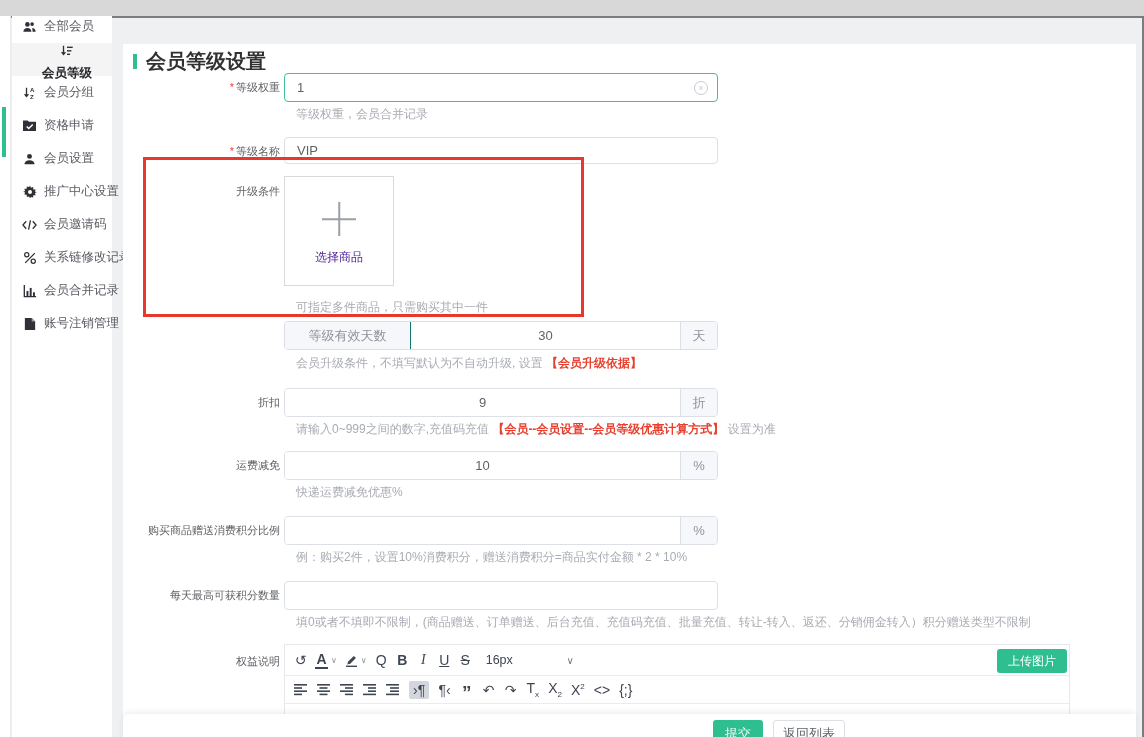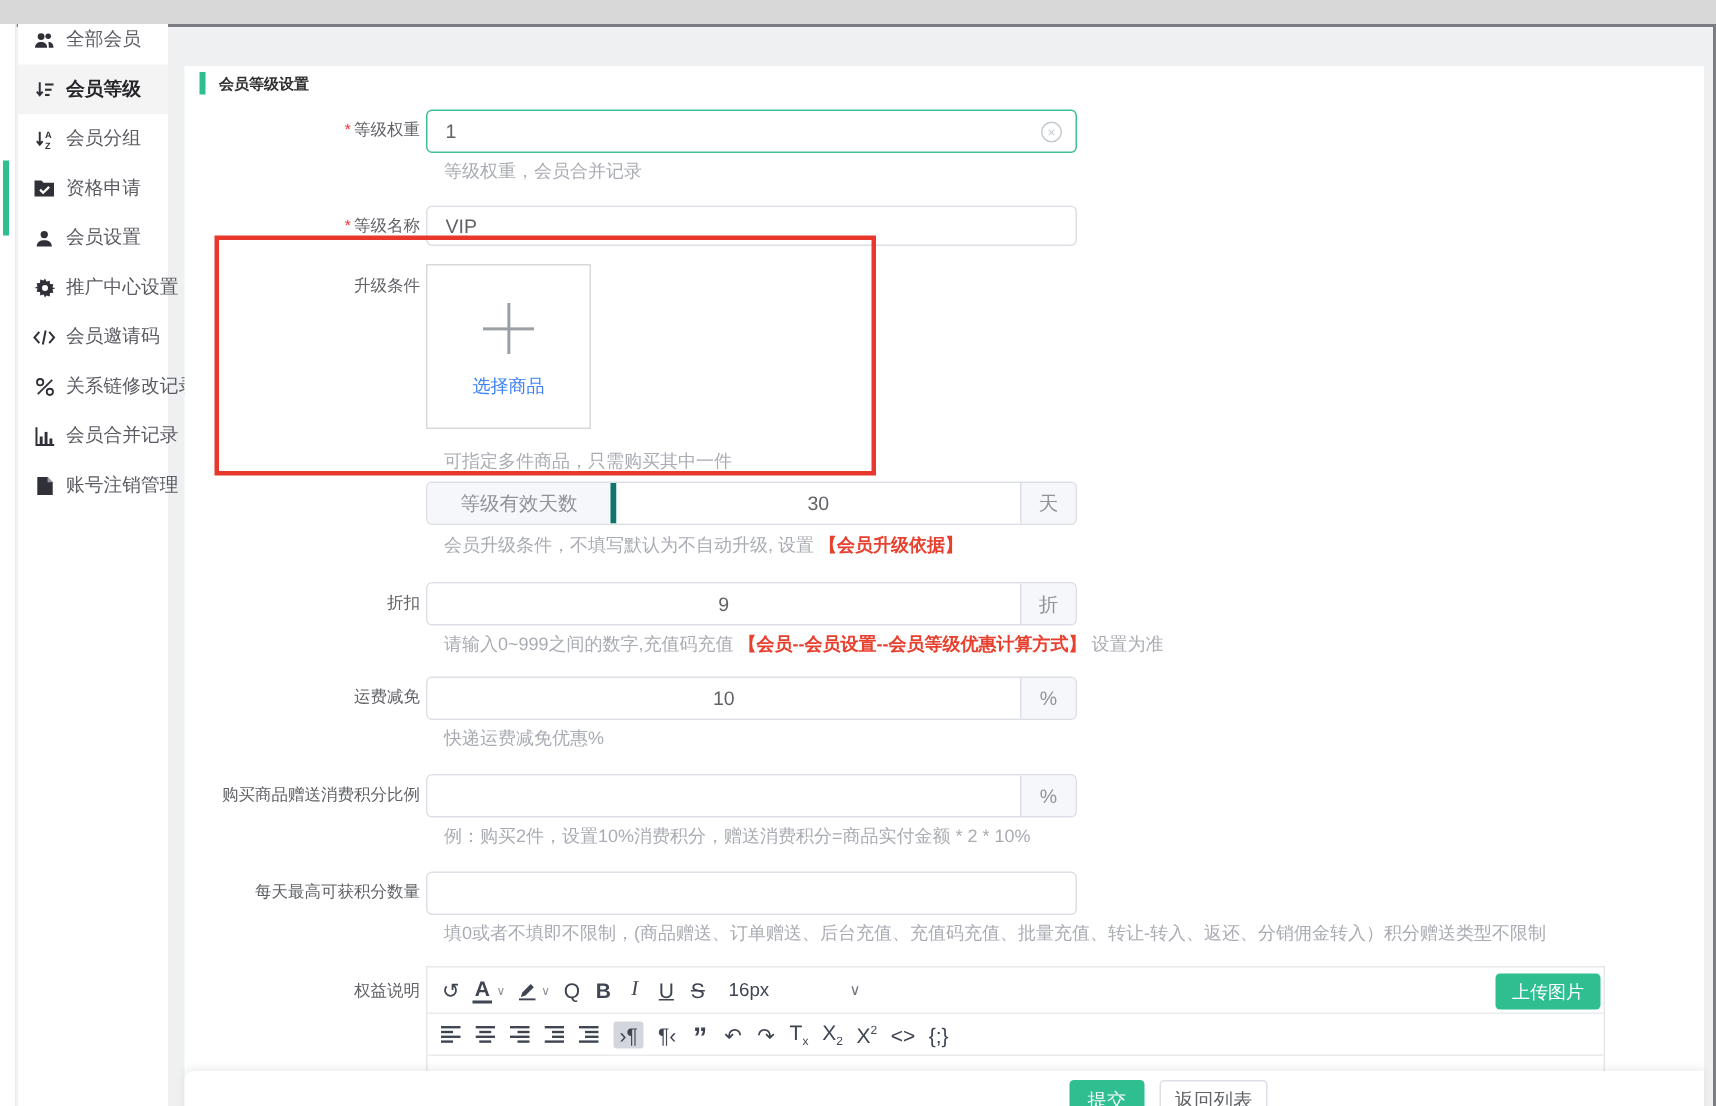--- a/index.html
+++ b/index.html
@@ -11,54 +11,54 @@
     font-family:"Liberation Sans","DejaVu Sans",sans-serif;
     color:#606266;
   }
   
   .rail{position:absolute;left:0;top:0;width:11px;height:100%;background:#fff;border-right:1px solid #ebebeb;}
   .rail-indicator{position:absolute;left:2px;top:91px;width:4px;height:50px;}
   .sidebar{position:absolute;left:12px;top:0;width:100px;height:100%;background:#fff;}
   .side-list{margin-top:-6px;}
   .side-item{height:33px;display:flex;align-items:center;padding-left:10px;gap:7px;
     font-size:12.5px;color:#5b5b63;cursor:pointer;white-space:nowrap;}
-  .side-item.active{background:#f4f4f5;color:#25252b;font-weight:bold;}
+  .side-item.active{background:#f4f4f5;color:#25252b;font-weight:bold;flex-direction:column;}
   .side-item .icon{width:15px;height:15px;display:inline-flex;align-items:center;justify-content:center;flex:none;}
   .side-item .icon svg{display:block;}
   
   .card{position:absolute;left:123px;top:28px;width:1013px;bottom:6px;background:#fff;}
   .sec-title{position:absolute;left:10px;top:4px;display:flex;align-items:center;gap:9px;
-    font-size:10px;font-weight:bold;color:#303133;}
+    font-size:20px;font-weight:bold;color:#303133;}
   .sec-bar{width:4px;height:15px;display:inline-block;}
   .flabel{position:absolute;left:0;width:157px;text-align:right;font-size:11px;color:#606266;line-height:29px;}
   .req{color:#f23c3c;margin-right:2px;}
   .inp{position:absolute;left:161px;width:434px;height:29px;border:1px solid #dcdfe6;border-radius:4px;
     padding:0 30px 0 12px;font-size:13px;color:#606266;background:#fff;outline:none;
     font-family:"Liberation Sans","DejaVu Sans",sans-serif;}
   .inp.focus{border-color:#3fbf9a;}
   .clear-ic{position:absolute;width:14px;height:14px;border:1px solid #c6cbd3;border-radius:50%;
     color:#c6cbd3;font-size:9px;line-height:12px;text-align:center;cursor:pointer;background:#fff;}
   .help{position:absolute;left:173px;font-size:12px;color:#a9acb3;white-space:nowrap;}
   .help-link{color:#e8402f;font-weight:bold;cursor:pointer;}
   .group{position:absolute;left:161px;width:434px;height:29px;border:1px solid #dcdfe6;border-radius:4px;
     display:flex;align-items:stretch;background:#fff;font-size:13px;overflow:hidden;}
-  .group .prefix{width:126px;background:#f6f7fa;border-right:4px solid #0f766e;color:#8f939b;
+  .group .prefix{width:126px;background:#f6f7fa;border-right:1px solid #0f766e;color:#8f939b;
     display:flex;align-items:center;justify-content:center;flex:none;}
   .group input{flex:1;border:none;outline:none;padding:0 12px;font-size:13px;color:#606266;min-width:0;
     font-family:"Liberation Sans","DejaVu Sans",sans-serif;text-align:center;}
   .group .suffix{width:37px;background:#f6f7fa;border-left:1px solid #dcdfe6;color:#8f939b;
     display:flex;align-items:center;justify-content:center;flex:none;}
   
   .upload-box{position:absolute;left:161px;top:132px;width:110px;height:110px;border:1px solid #d9d9d9;
     background:#fff;cursor:pointer;}
   .plus{position:absolute;left:50%;top:42px;transform:translate(-50%,-50%);width:34px;height:34px;}
   .plus:before,.plus:after{content:"";position:absolute;background:#9aa0a6;}
   .plus:before{left:50%;top:0;width:1.5px;height:100%;transform:translateX(-50%);}
   .plus:after{top:50%;left:0;height:1.5px;width:100%;transform:translateY(-50%);}
-  .picker-label{position:absolute;left:0;right:0;top:72px;text-align:center;font-size:12px;color:#3b82f6;}
+  .picker-label{position:absolute;left:0;right:0;top:72px;text-align:center;font-size:12px;color:#4c1d95;}
   
   .annotation{position:absolute;left:20px;top:113px;width:441px;height:160px;border:3px solid #e8382d;
     z-index:4;pointer-events:none;}
   
   .editor{position:absolute;left:161px;top:600px;width:786px;height:110px;border:1px solid #e6e8eb;
     background:#fff;overflow:hidden;}
   .tb-row{display:flex;align-items:center;padding:0 9px;gap:8px;border-bottom:1px solid #e9ebee;color:#3f4652;}
   .tb-row1{height:31px;position:relative;padding-right:70px;}
   .tb-row2{height:28px;gap:9px;}
   .tb-row3{height:30px;gap:11px;color:#4a515c;}

